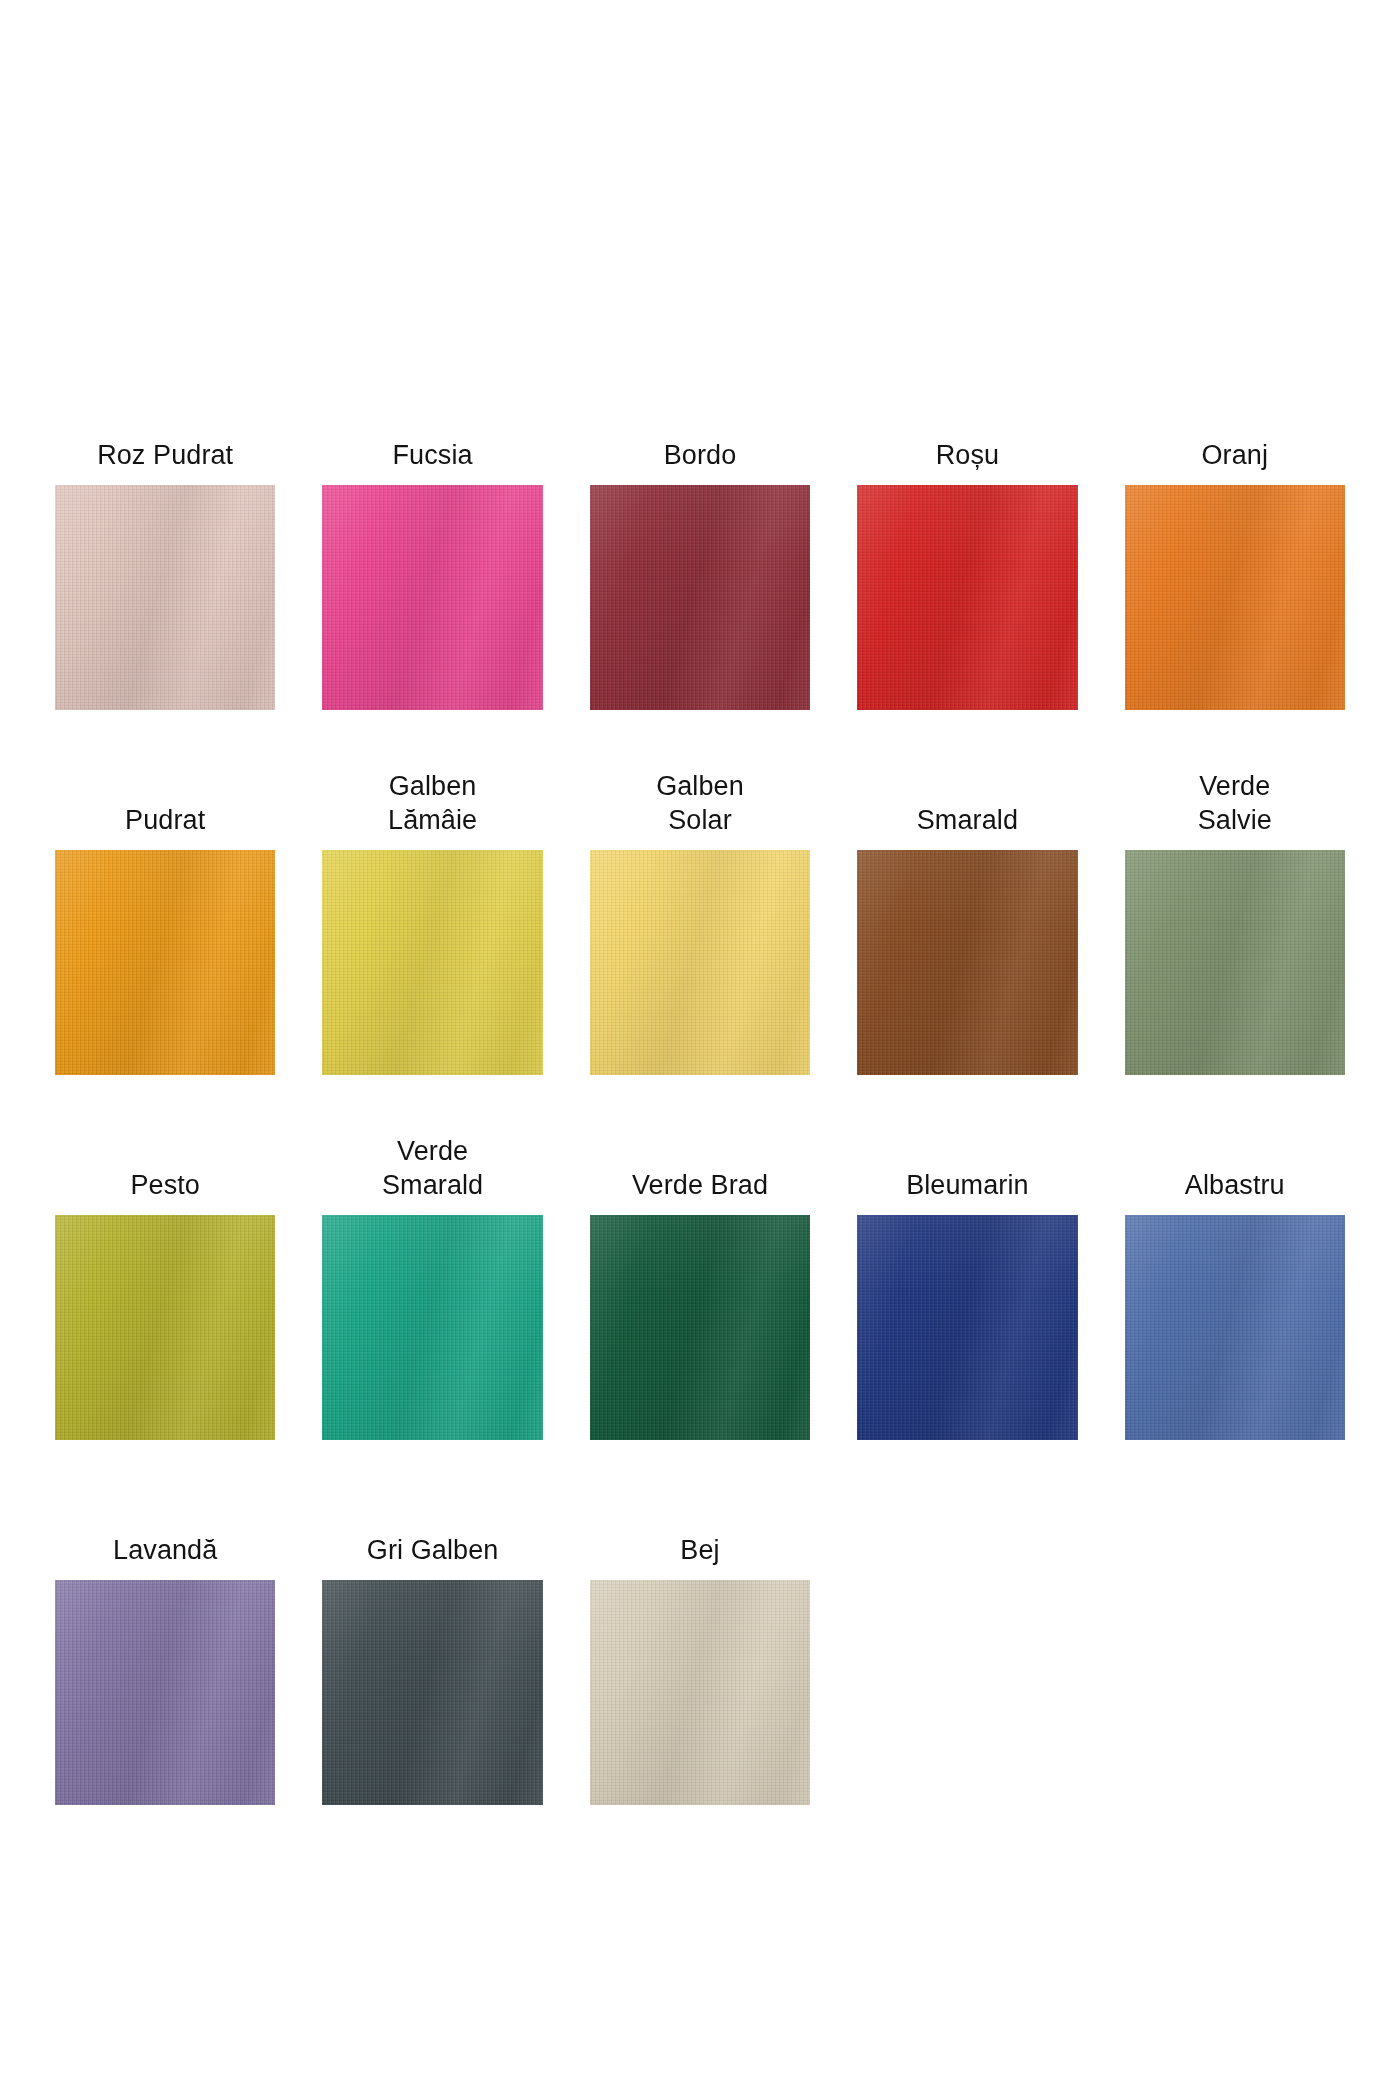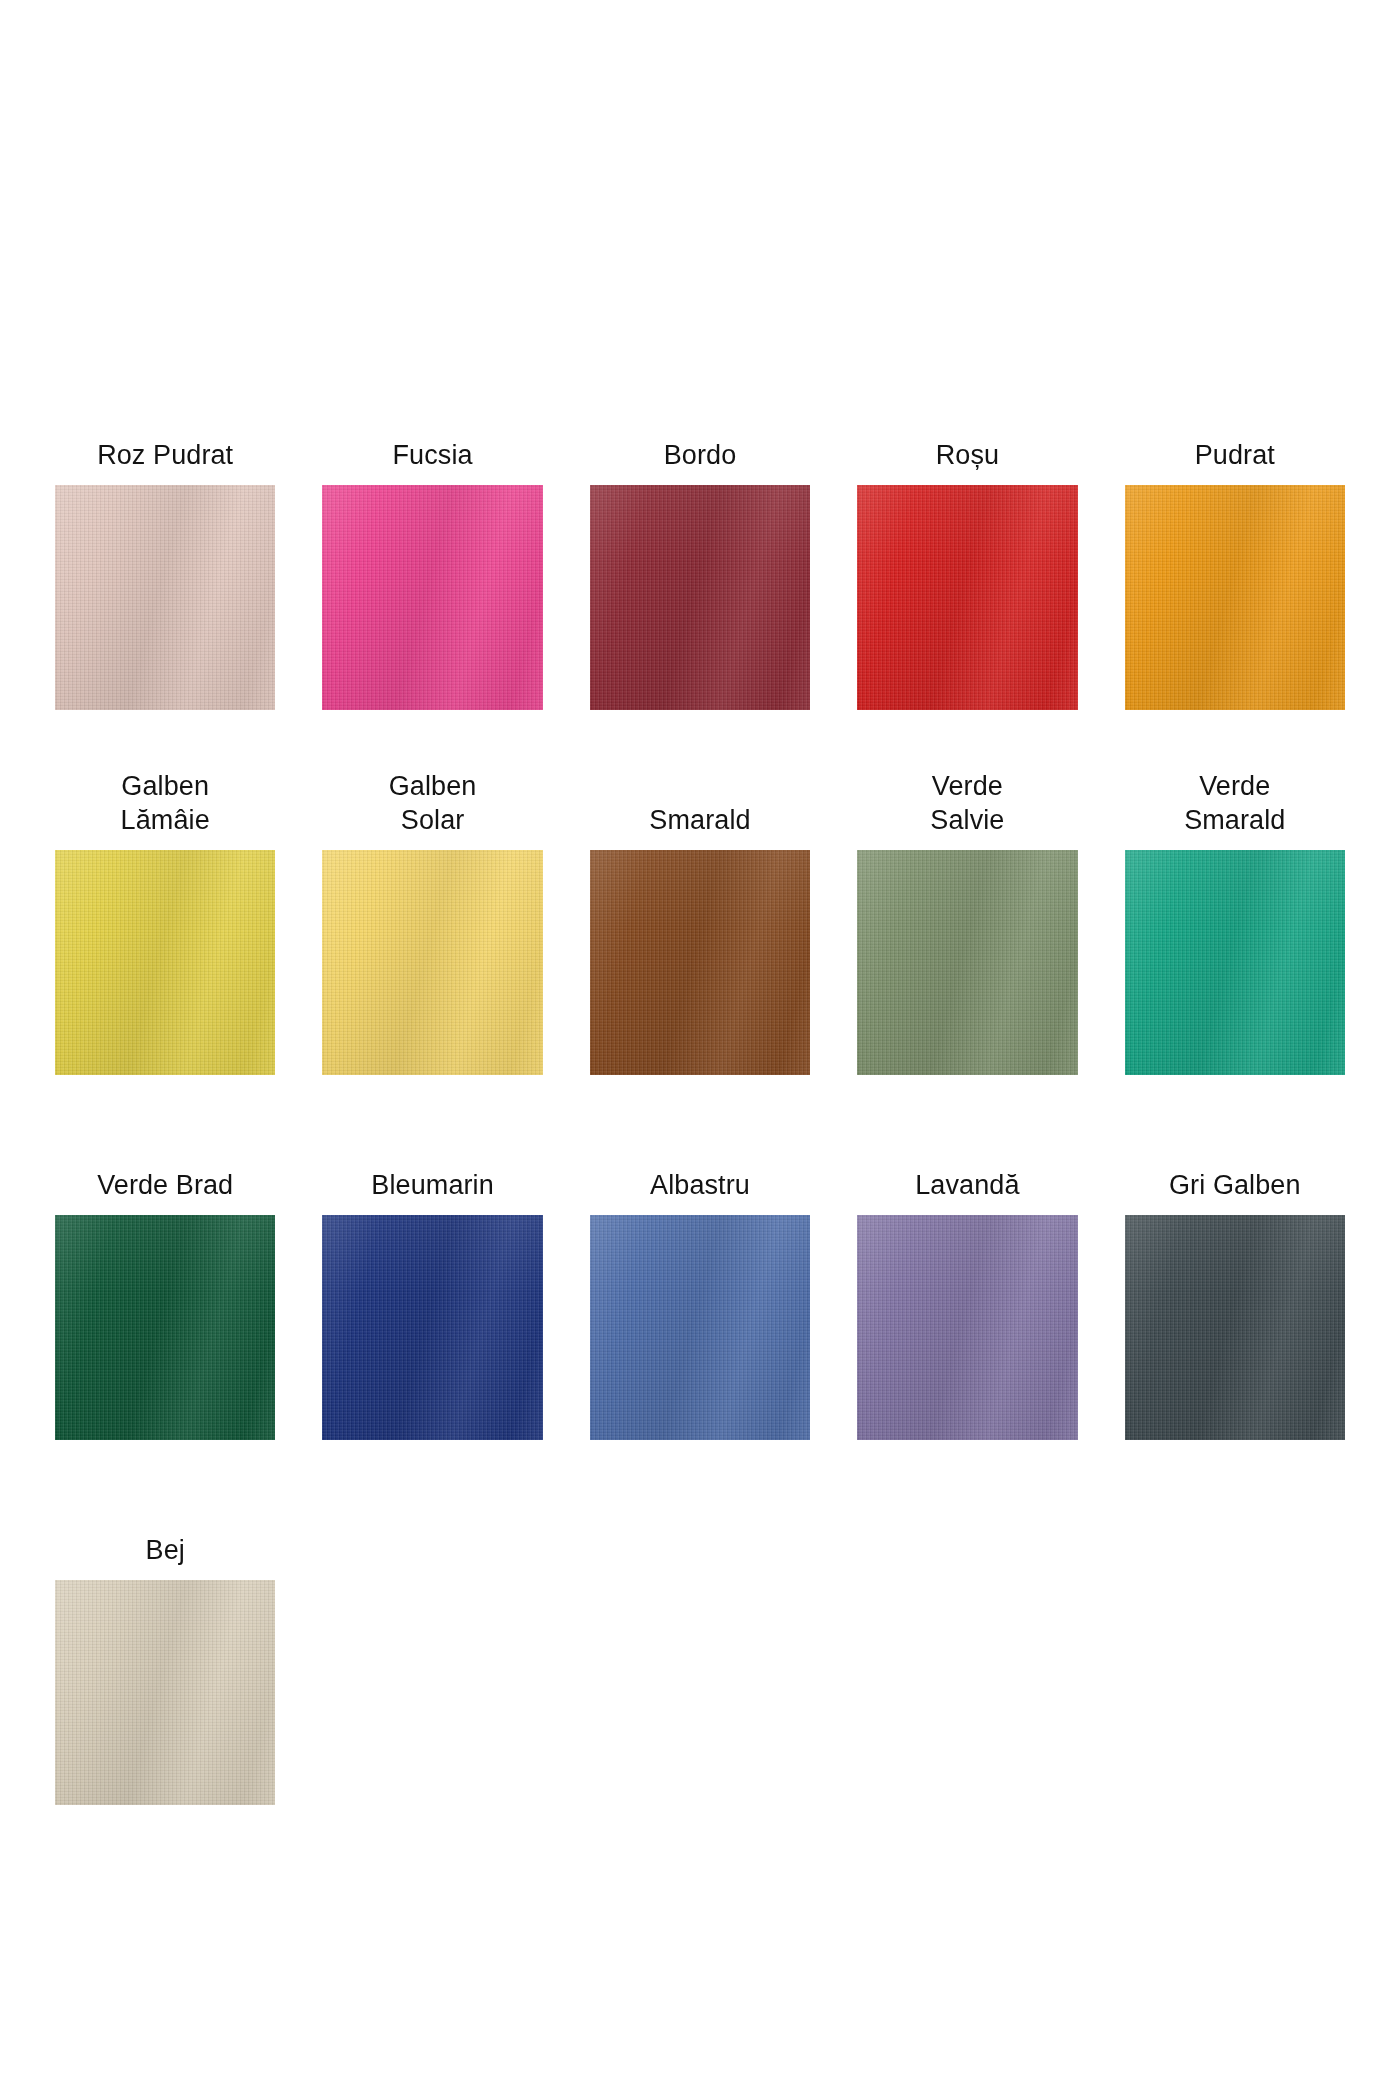--- a/index.html
+++ b/index.html
@@ -123,20 +123,24 @@
       </div>
       <div class="swatch-cell">
         <div class="swatch-label">Bordo</div>
         <div class="swatch-chip" style="background-color: rgb(140, 39, 51);"></div>
       </div>
       <div class="swatch-cell">
         <div class="swatch-label">Roșu</div>
         <div class="swatch-chip" style="background-color: rgb(212, 28, 28);"></div>
       </div>
       <div class="swatch-cell">
+        <div class="swatch-label">Oranj</div>
+        <div class="swatch-chip" style="background-color: rgb(232, 118, 27);"></div>
+      </div>
+      <div class="swatch-cell">
         <div class="swatch-label">Pudrat</div>
         <div class="swatch-chip" style="background-color: rgb(235, 152, 18);"></div>
       </div>
       <div class="swatch-cell">
         <div class="swatch-label">Galben
 Lămâie</div>
         <div class="swatch-chip" style="background-color: rgb(226, 208, 68);"></div>
       </div>
       <div class="swatch-cell">
         <div class="swatch-label">Galben
@@ -144,20 +148,24 @@
         <div class="swatch-chip" style="background-color: rgb(244, 213, 102);"></div>
       </div>
       <div class="swatch-cell">
         <div class="swatch-label">Smarald</div>
         <div class="swatch-chip" style="background-color: rgb(131, 70, 28);"></div>
       </div>
       <div class="swatch-cell">
         <div class="swatch-label">Verde
 Salvie</div>
         <div class="swatch-chip" style="background-color: rgb(123, 143, 106);"></div>
+      </div>
+      <div class="swatch-cell">
+        <div class="swatch-label">Pesto</div>
+        <div class="swatch-chip" style="background-color: rgb(179, 176, 40);"></div>
       </div>
       <div class="swatch-cell">
         <div class="swatch-label">Verde
 Smarald</div>
         <div class="swatch-chip" style="background-color: rgb(18, 163, 131);"></div>
       </div>
       <div class="swatch-cell">
         <div class="swatch-label">Verde Brad</div>
         <div class="swatch-chip" style="background-color: rgb(11, 84, 52);"></div>
       </div>

